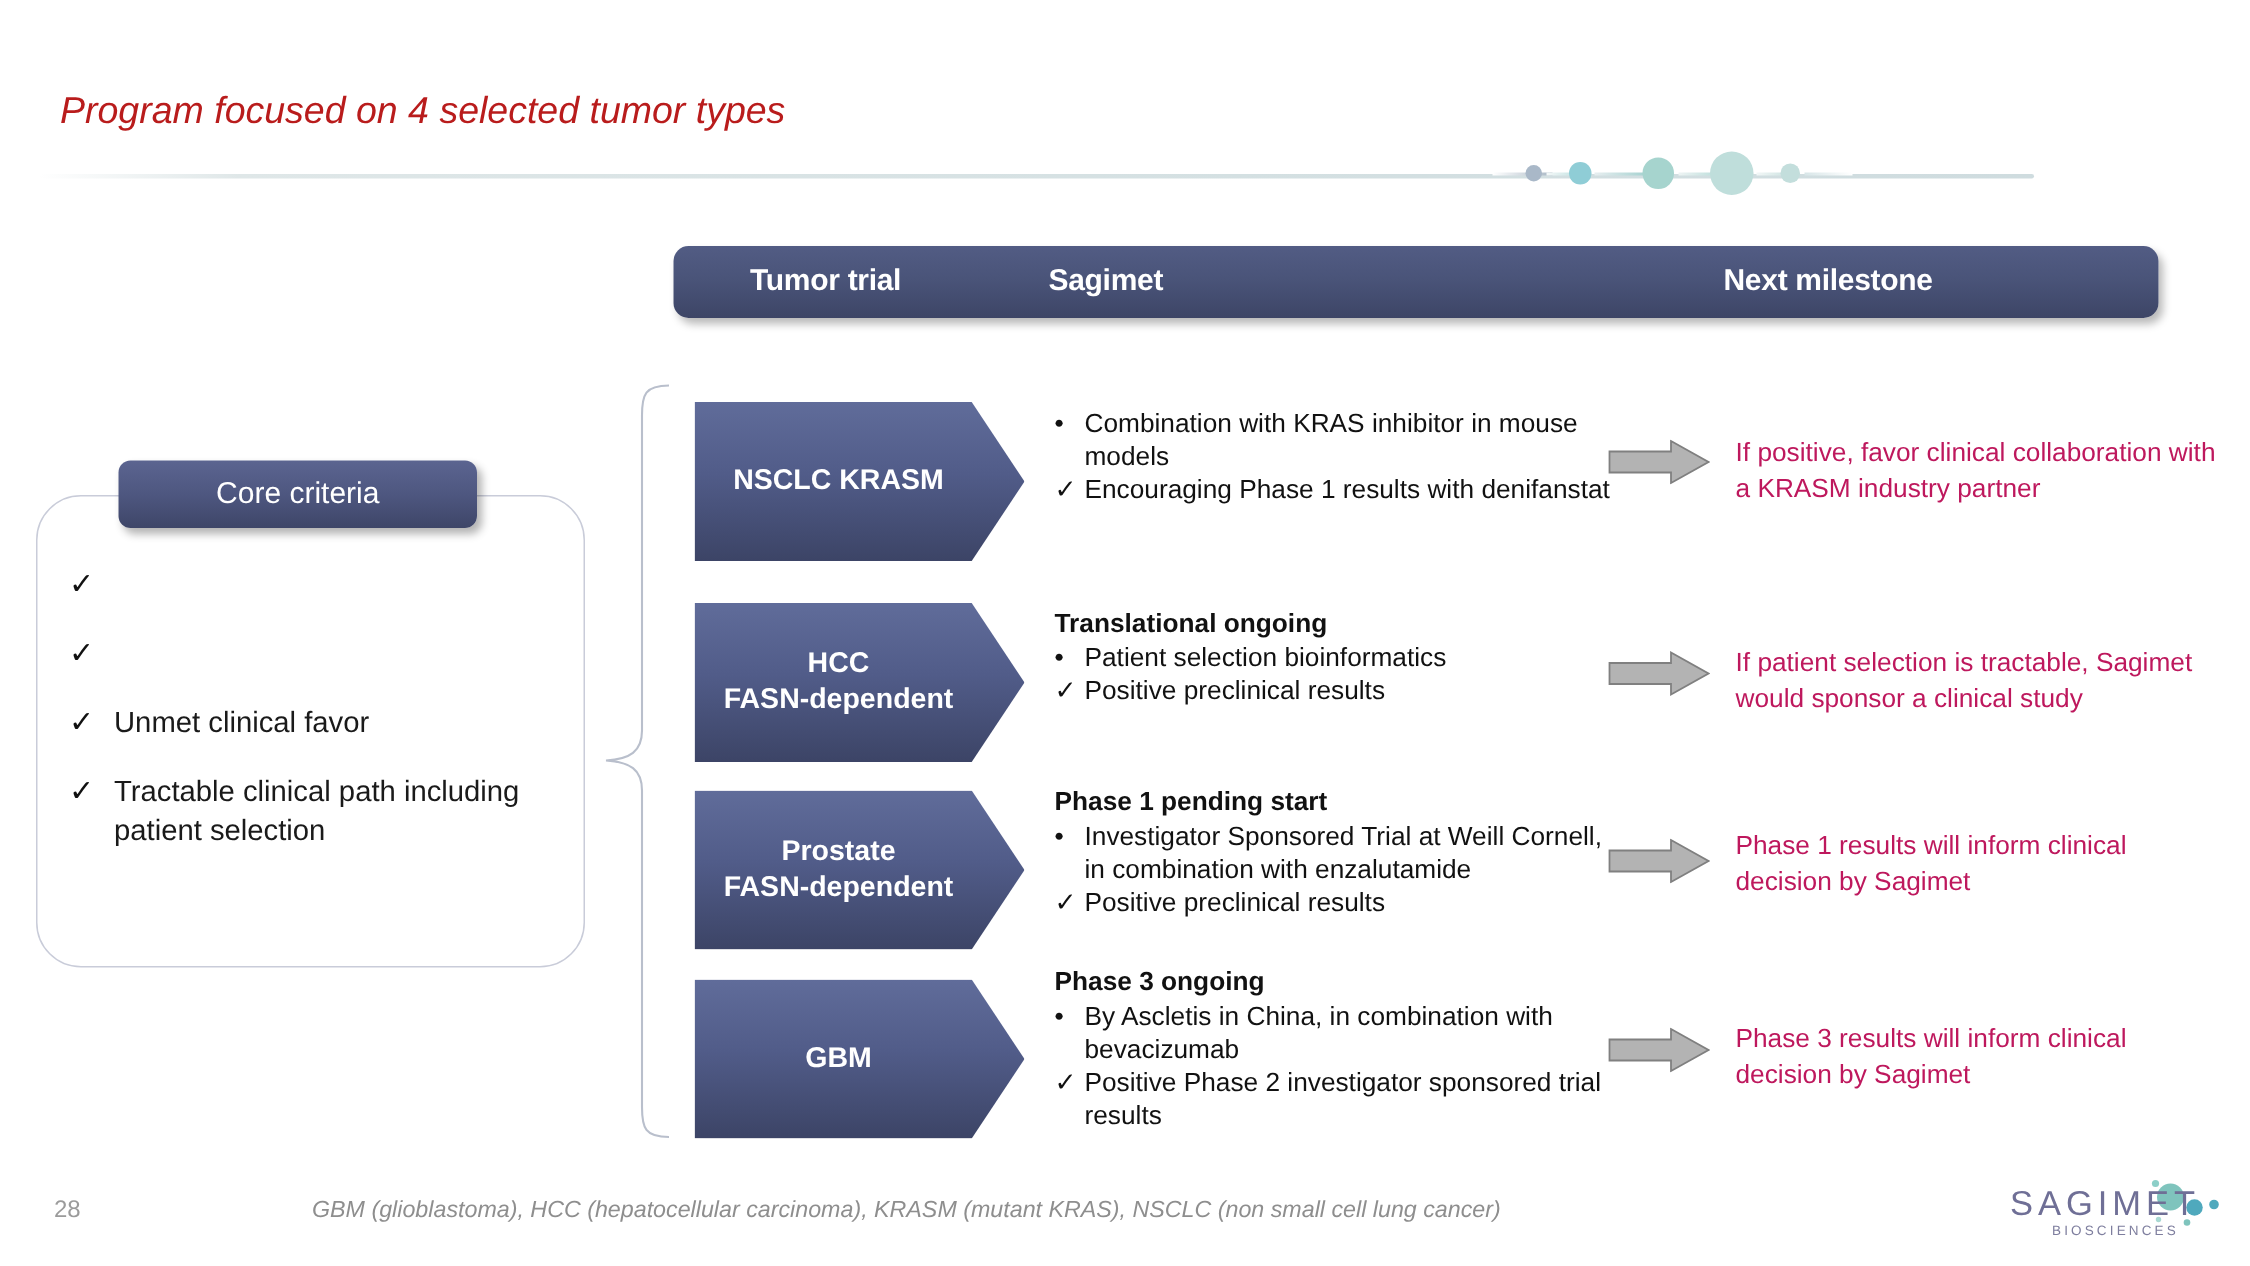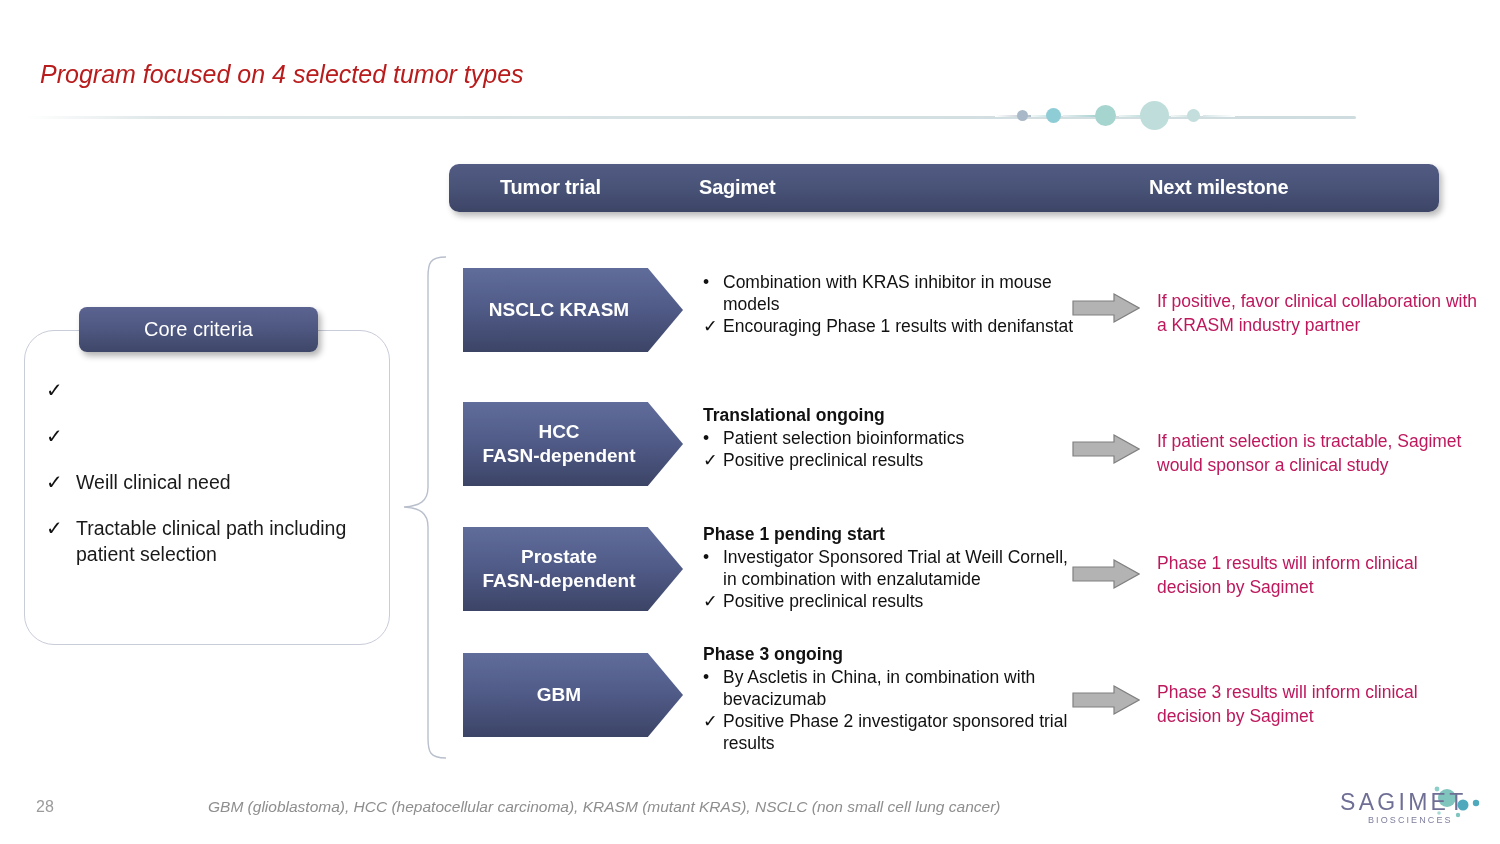--- a/index.html
+++ b/index.html
@@ -62,21 +62,21 @@
   .core-item{display:flex; margin-bottom:21px;}
   .core-item .chk{width:30px; flex:0 0 30px; font-size:20px; color:#111; line-height:1.25;}
   .core-item .txt{font-size:19.5px; color:#1a1a1a; line-height:1.3;}
 
   
   .brace{position:absolute; left:402px; top:255px; width:44px; height:505px;}
 
   
   .row{position:absolute; left:0; width:1500px;}
   .chev{
-    position:absolute; left:463px; width:220px; height:84px;
+    position:absolute; left:463px; width:220px; height:106px;
     background:linear-gradient(to bottom,#606c9a 0%,#515c89 45%,#3c4466 100%);
     clip-path:polygon(0 0, 84% 0, 100% 50%, 84% 100%, 0 100%);
     color:#ffffff; font-size:19px; font-weight:bold; text-align:center;
     display:flex; align-items:center; justify-content:center; line-height:1.25;
     padding-right:28px; box-sizing:border-box;
     filter:drop-shadow(3px 4px 4px rgba(0,0,0,.30));
   }
   .status{position:absolute; left:703px; width:372px;}
   .status .st-title{font-size:17.5px; font-weight:bold; color:#111; margin-bottom:1px;}
   .status .li{display:flex; font-size:17.5px; color:#111; line-height:1.26;}
@@ -137,21 +137,21 @@
   <div class="core-pill">Core criteria</div>
   <div class="core-list">
     <div class="core-item">
       <span class="chk">✓</span>
     </div>
     <div class="core-item">
       <span class="chk">✓</span>
     </div>
     <div class="core-item">
       <span class="chk">✓</span>
-      <span class="txt">Weill clinical need</span>
+      <span class="txt">Unmet clinical favor</span>
     </div>
     <div class="core-item">
       <span class="chk">✓</span>
       <span class="txt">Tractable clinical path including patient selection</span>
     </div>
   </div>
 
   <div class="brace">
     <svg width="44" height="505" viewBox="0 0 44 505" fill="none">
       <path d="M44 2 C 28 2, 26 8, 26 22 L 26 232 C 26 246, 18 251, 2 252

